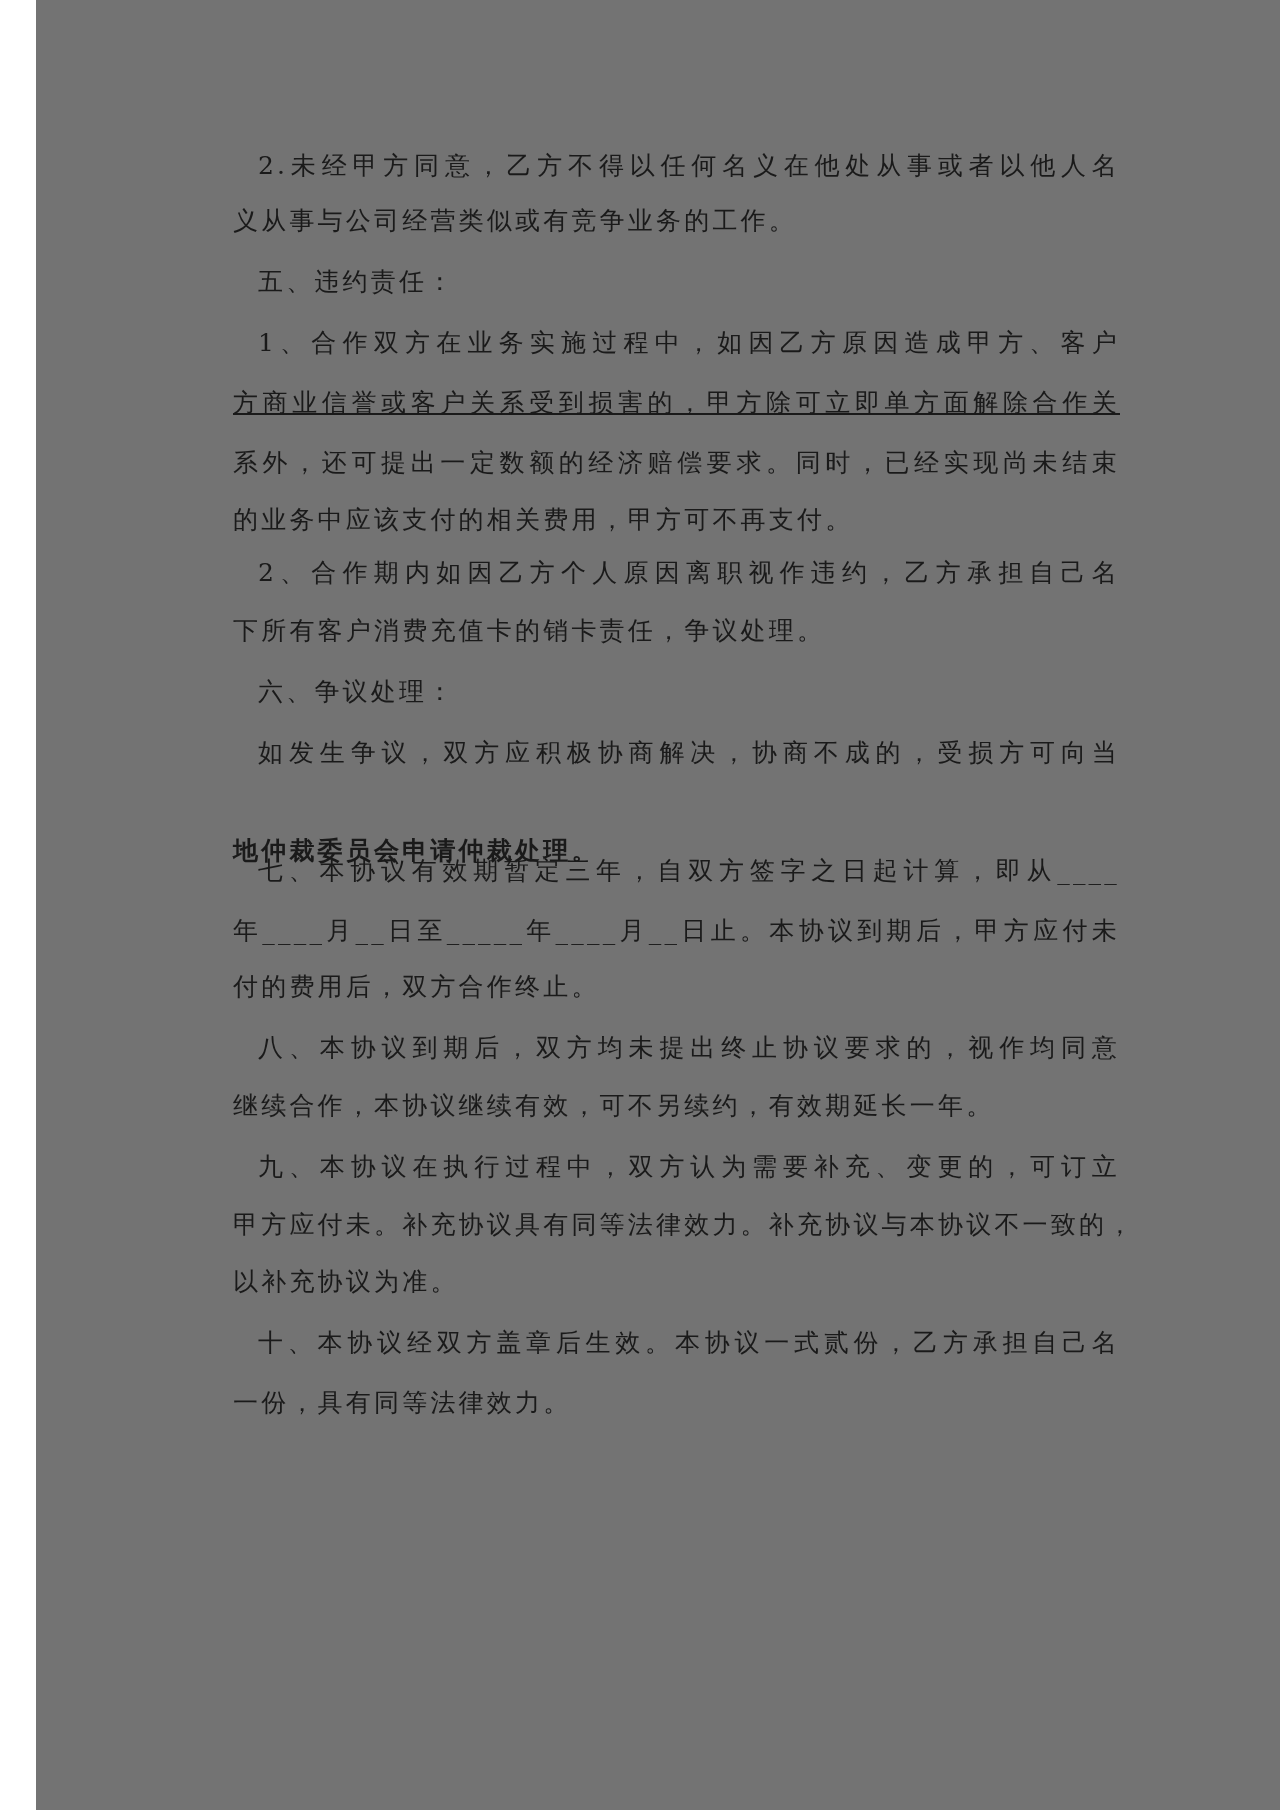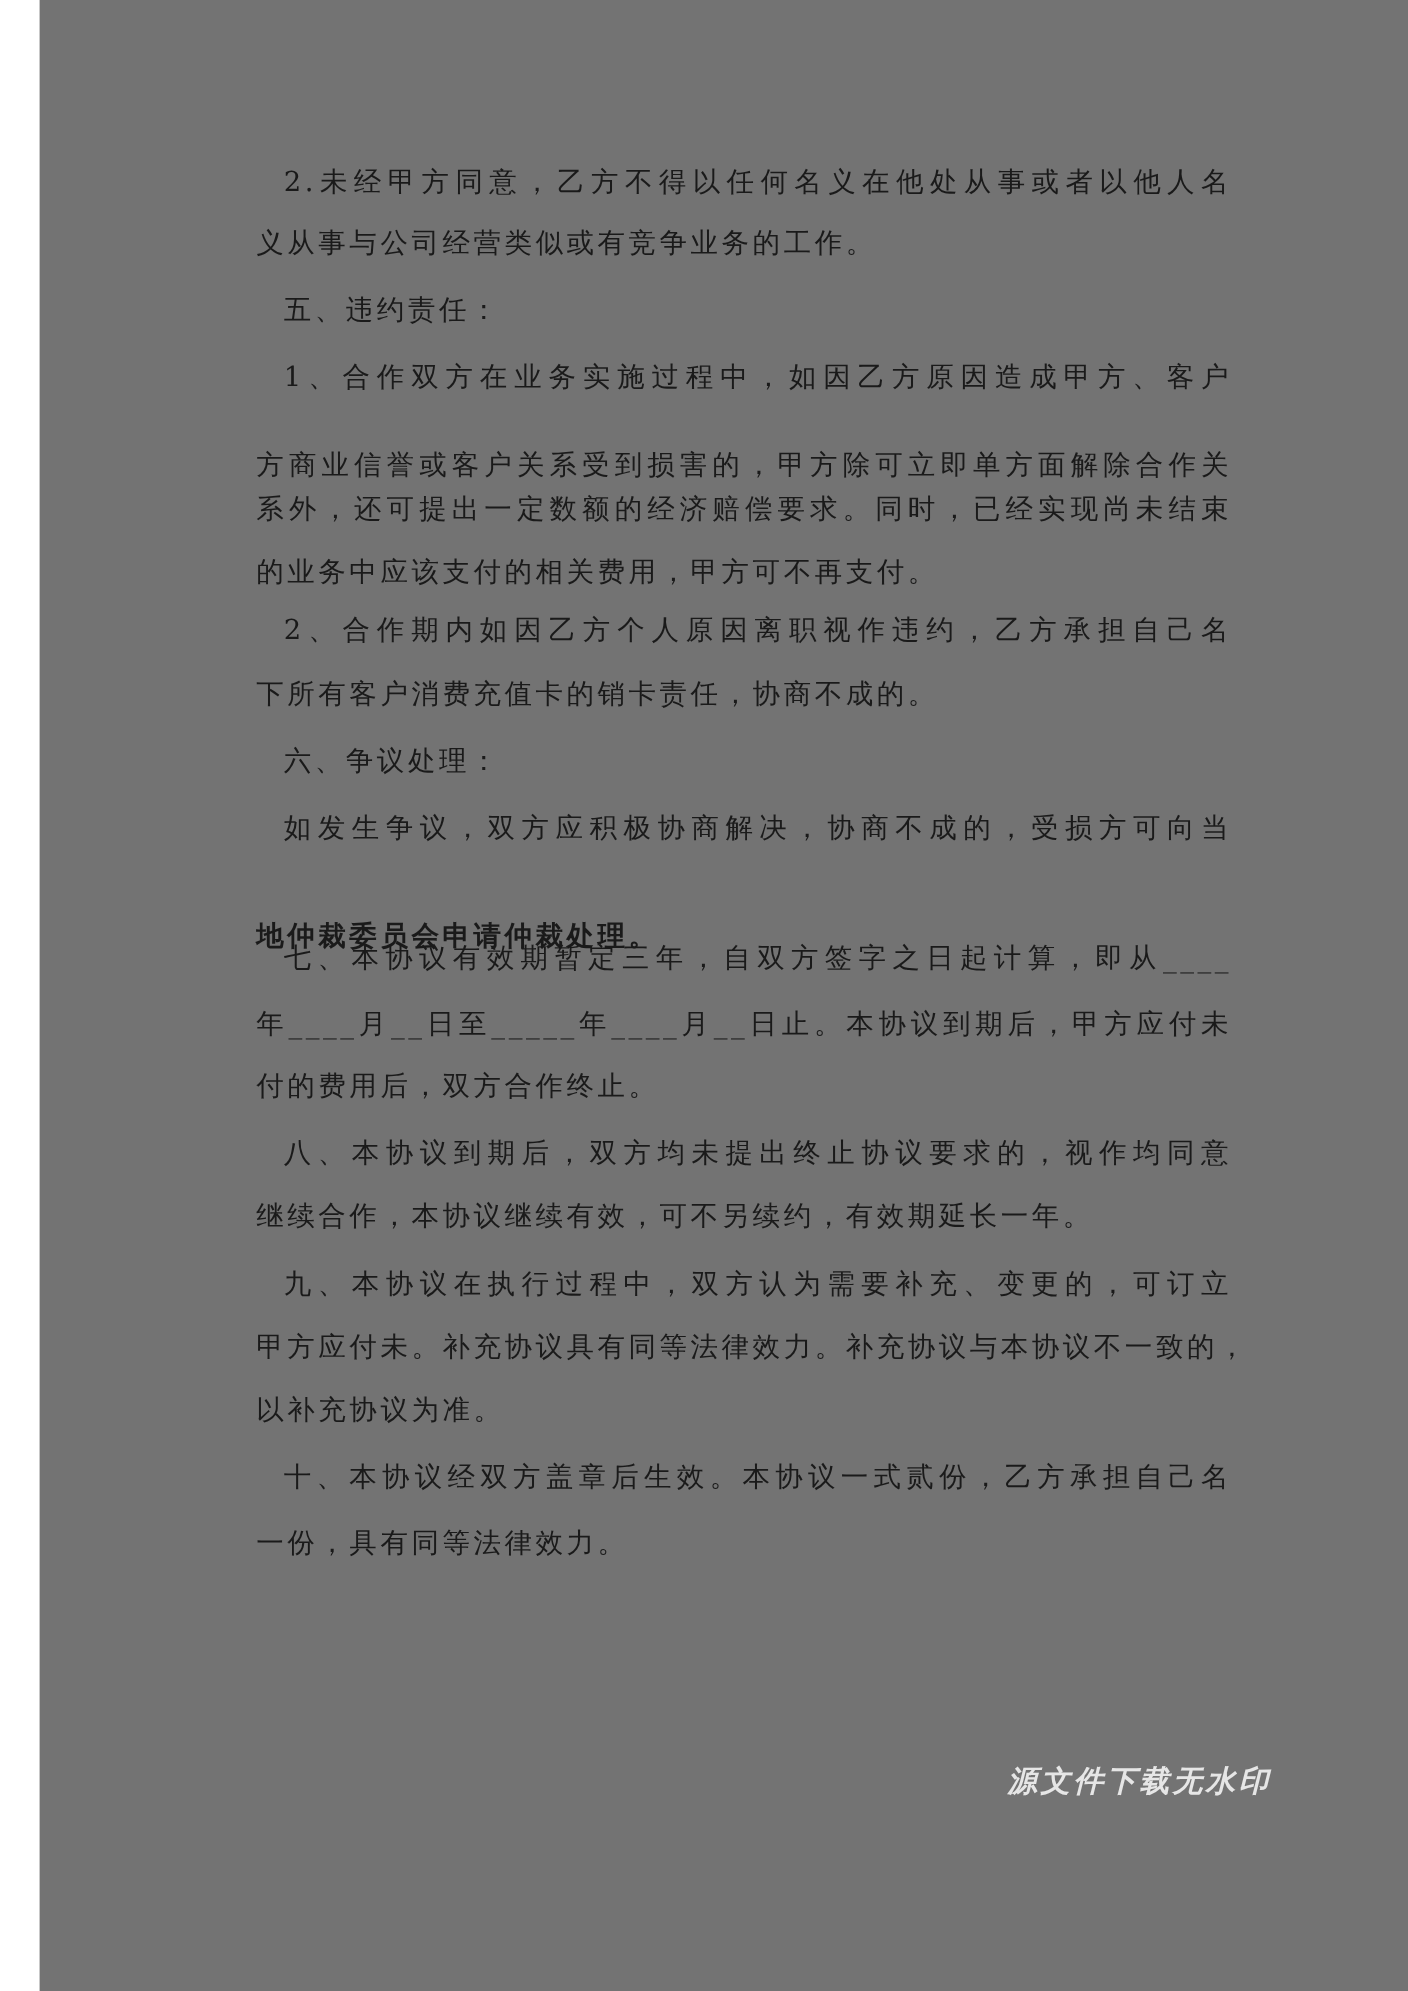--- a/index.html
+++ b/index.html
@@ -72,36 +72,35 @@
   </style>
 </head>
 <body>
 
 <div class="page">
   <div id="lines">
       <div class="line indent" style="top: 146px;">2.未经甲方同意，乙方不得以任何名义在他处从事或者以他人名</div>
       <div class="line last" style="top: 201px;">义从事与公司经营类似或有竞争业务的工作。</div>
       <div class="line indent last" style="top: 262px;">五、违约责任：</div>
       <div class="line indent" style="top: 323px;">1、合作双方在业务实施过程中，如因乙方原因造成甲方、客户</div>
-      <div class="line" style="top: 403px;">方商业信誉或客户关系受到损害的，甲方除可立即单方面解除合作关</div>
+      <div class="line" style="top: 383px; text-decoration: underline;">方商业信誉或客户关系受到损害的，甲方除可立即单方面解除合作关</div>
       <div class="line" style="top: 443px;">系外，还可提出一定数额的经济赔偿要求。同时，已经实现尚未结束</div>
       <div class="line last" style="top: 500px;">的业务中应该支付的相关费用，甲方可不再支付。</div>
       <div class="line indent" style="top: 553px;">2、合作期内如因乙方个人原因离职视作违约，乙方承担自己名</div>
-      <div class="line last" style="top: 611px;">下所有客户消费充值卡的销卡责任，协商不成的。</div>
+      <div class="line last" style="top: 611px;">下所有客户消费充值卡的销卡责任，争议处理。</div>
       <div class="line indent last" style="top: 672px;">六、争议处理：</div>
       <div class="line indent" style="top: 733px;">如发生争议，双方应积极协商解决，协商不成的，受损方可向当</div>
       <div class="line last" style="top: 831px; font-weight: bold;">地仲裁委员会申请仲裁处理。</div>
       <div class="line indent" style="top: 851px;">七、本协议有效期暂定三年，自双方签字之日起计算，即从____</div>
       <div class="line" style="top: 911px;">年____月__日至_____年____月__日止。本协议到期后，甲方应付未</div>
       <div class="line last" style="top: 967px;">付的费用后，双方合作终止。</div>
       <div class="line indent" style="top: 1028px;">八、本协议到期后，双方均未提出终止协议要求的，视作均同意</div>
       <div class="line last" style="top: 1086px;">继续合作，本协议继续有效，可不另续约，有效期延长一年。</div>
       <div class="line indent" style="top: 1147px;">九、本协议在执行过程中，双方认为需要补充、变更的，可订立</div>
       <div class="line" style="top: 1205px;">甲方应付未。补充协议具有同等法律效力。补充协议与本协议不一致的，</div>
       <div class="line last" style="top: 1262px;">以补充协议为准。</div>
       <div class="line indent" style="top: 1323px;">十、本协议经双方盖章后生效。本协议一式贰份，乙方承担自己名</div>
       <div class="line last" style="top: 1383px;">一份，具有同等法律效力。</div>
     </div>
 
   <div class="watermark">
-    <div class="wm-sub">源文件下载无水印</div>
   </div>
 </div>
 
 </body></html>

